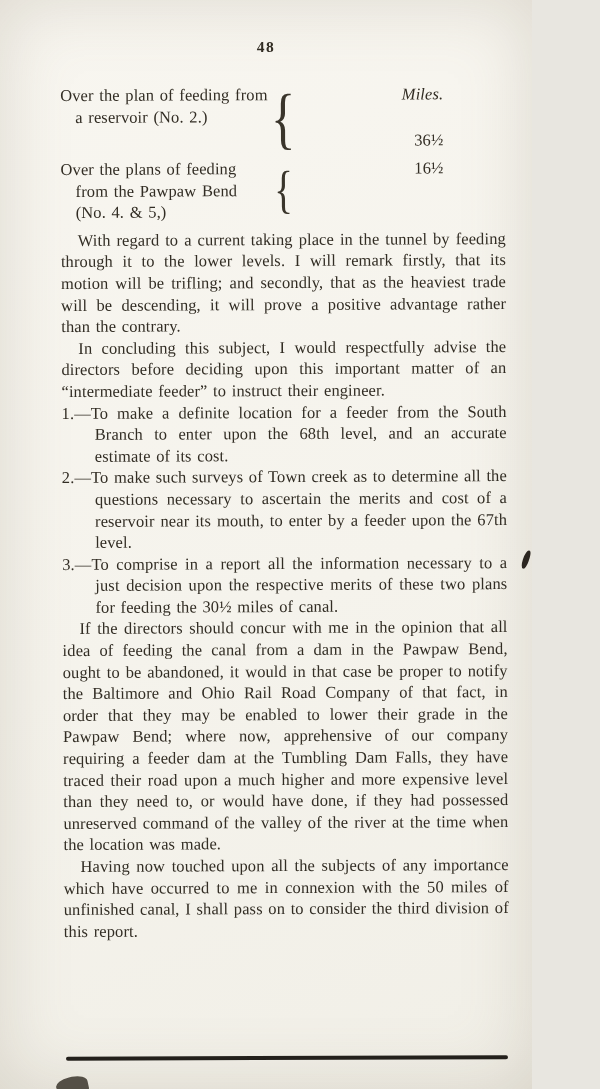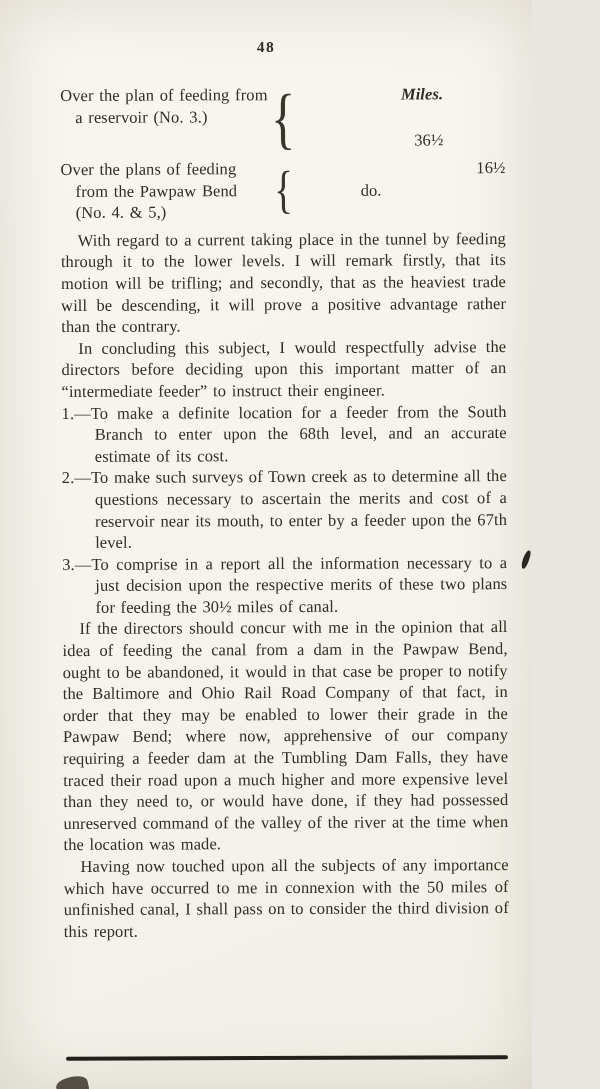--- a/index.html
+++ b/index.html
@@ -21,21 +21,21 @@
   }
   .t-row { display:grid; grid-template-columns:208px 30px 1fr 62px; margin-bottom:6px; }
   .t-left { padding-left:15px; text-indent:-15px; }
   .brace {
     font-size:68px; line-height:1; display:flex; align-items:center; justify-content:center;
     font-weight:300; transform:scaleX(.75); color:#3a352b;
   }
   .brace.small { font-size:52px; }
   .t-val { display:flex; flex-direction:column; justify-content:space-between; align-items:flex-end; }
   .t-val.center { justify-content:flex-start; }
-  .miles { font-style:italic; font-weight:bold; }
+  .miles { font-style:italic; font-weight:normal; }
   .t-mid.center { text-align:center; align-self:center; }
   p.para { margin:0; text-align:justify; text-indent:17px; }
   .list-item { text-align:justify; padding-left:33px; text-indent:-33px; }
   .scan-line {
     position:absolute; left:66px; right:24px; top:1056px; height:4px;
     background:#23201b; border-radius:2px; transform:rotate(-.2deg);
   }
   .smudge-right {
     position:absolute; right:3px; top:550px; width:6px; height:19px;
     background:#2b2620; border-radius:60% 40% 50% 50%; transform:rotate(18deg);
@@ -48,32 +48,31 @@
 </head>
 <body>
 
 <div class="page">
 
   <div class="pagenum">48</div>
 
   <div class="content">
 
     <div class="t-row">
-      <div class="t-left">Over the plan of feeding from a reservoir (No. 3.)</div>
+      <div class="t-left">Over the plan of feeding from a reservoir (No. 2.)</div>
       <div class="brace">{</div>
       <div class="t-val">
         <span class="miles">Miles.</span>
         <span>36½</span>
       </div>
     </div>
 
     <div class="t-row">
       <div class="t-left">Over the plans of feeding from the Pawpaw Bend (No. 4. &amp; 5,)</div>
       <div class="brace small">{</div>
-      <div class="t-mid center">do.</div>
       <div class="t-val center">
         <span>16½</span>
       </div>
     </div>
 
     <p class="para">With regard to a current taking place in the tunnel by feeding through it to the lower levels. I will remark firstly, that its motion will be trifling; and secondly, that as the heaviest trade will be descending, it will prove a positive advantage rather than the contrary.</p>
     <p class="para">In concluding this subject, I would respectfully advise the directors before deciding upon this important matter of an “intermediate feeder” to instruct their engineer.</p>
 
     <div class="list-item">1.—To make a definite location for a feeder from the South Branch to enter upon the 68th level, and an accurate estimate of its cost.</div>
     <div class="list-item">2.—To make such surveys of Town creek as to determine all the questions necessary to ascertain the merits and cost of a reservoir near its mouth, to enter by a feeder upon the 67th level.</div>

